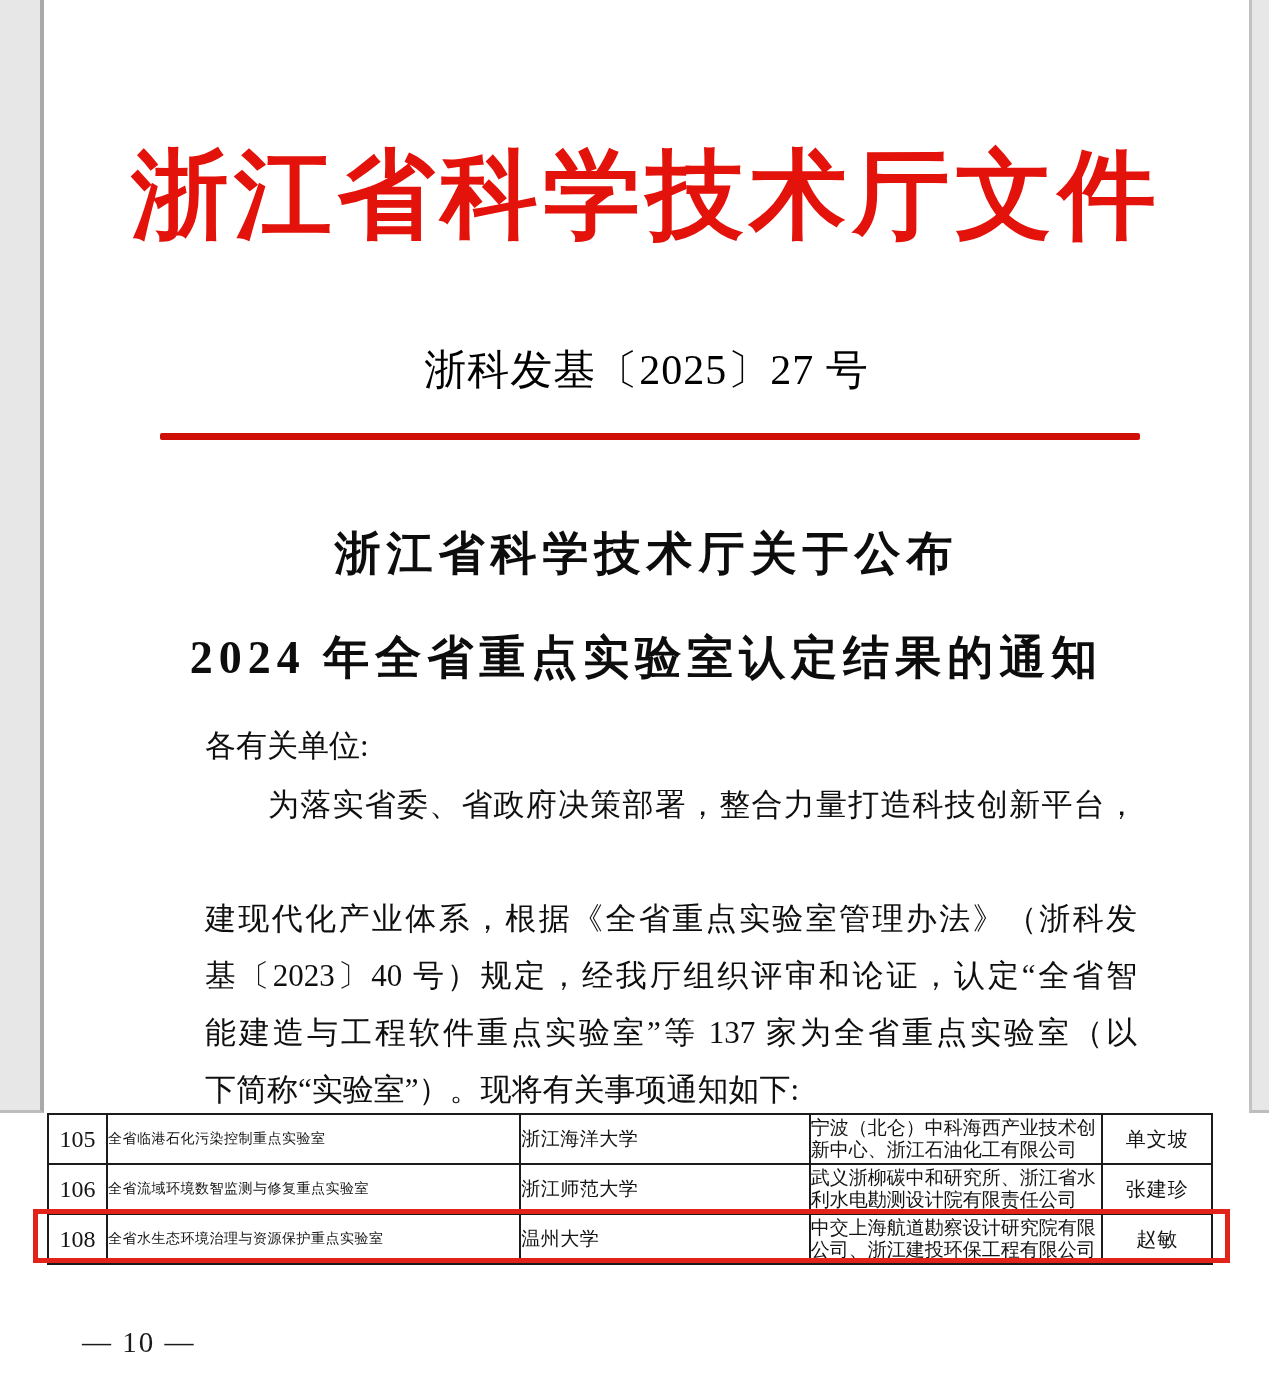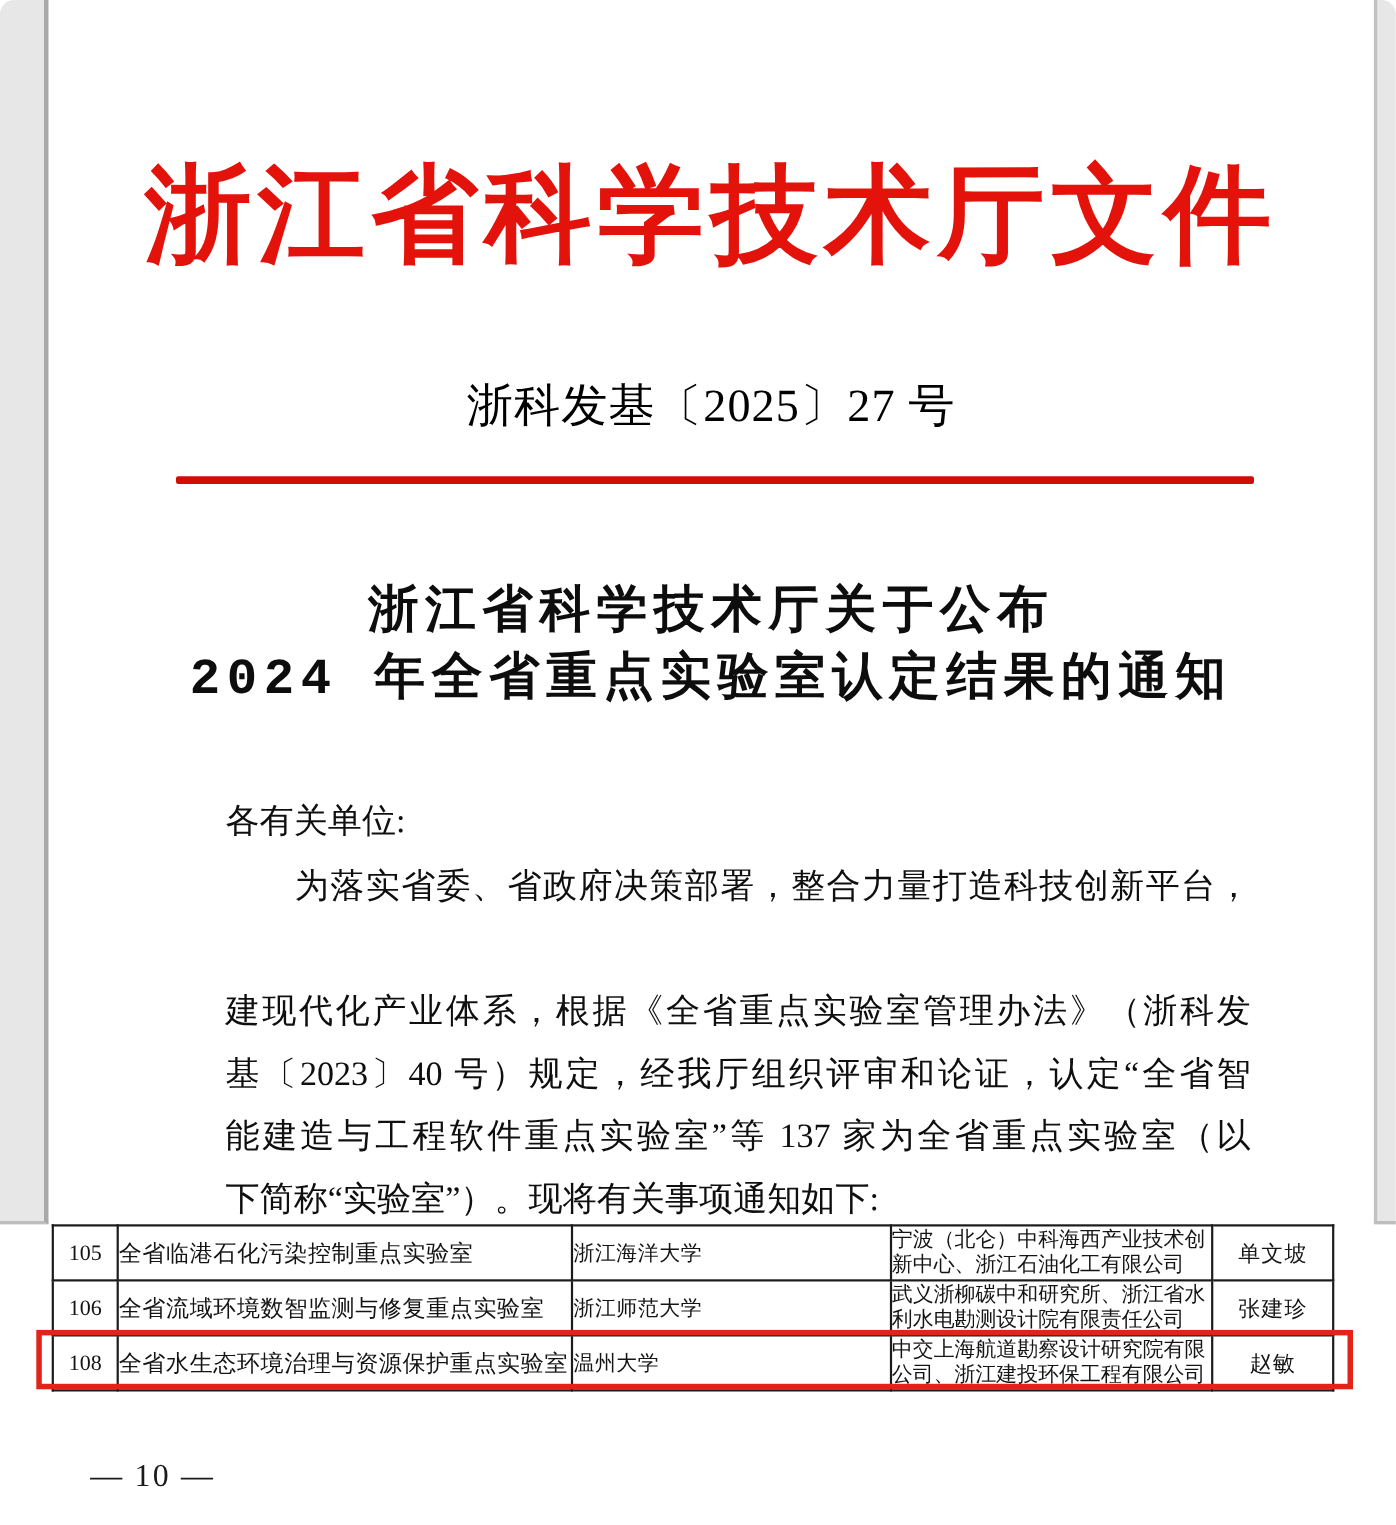--- a/index.html
+++ b/index.html
@@ -3,21 +3,20 @@
 <meta charset="utf-8">
 <style>
   html,body{margin:0;padding:0;background:#ffffff;}
   #screen{
     position:relative;
     width:1269px;height:1386px;
     background:#ffffff;
     overflow:hidden;
     font-family:"Liberation Serif","DejaVu Serif",serif;
     color:#111;
-    border-radius:13px;
   }
   
   .edge-strip{position:absolute;top:0;height:1110px;background:#e7e7e7;}
   .edge-left{left:0;width:40px;border-right:4px solid #a9a9a9;border-bottom:3px solid #bdbdbd;}
   .edge-right{right:0;width:17px;border-left:3px solid #c2c2c2;border-bottom:3px solid #bdbdbd;}
 
   .center-band{position:absolute;left:44px;width:1205px;text-align:center;}
 
   .header-title{
     top:140px;
@@ -30,21 +29,21 @@
   }
   .red-line{
     position:absolute;left:160px;top:433px;width:980px;height:7px;
     background:#cf0f05;border-radius:2px;
   }
   .notice-title{
     font-weight:bold;color:#0d0d0d;
     font-size:46px;line-height:52px;letter-spacing:6px;white-space:nowrap;
   }
   .nt1{top:528px;}
-  .nt2{top:592px;font-family:Liberation Mono, monospace;}
+  .nt2{top:632px;}
 
   .salutation{
     position:absolute;left:205px;top:725px;
     font-size:31px;color:#0f0f0f;
   }
   .bline{
     position:absolute;left:205px;width:932px;height:57px;
     font-size:31px;line-height:46px;color:#0f0f0f;
     text-align:justify;text-align-last:justify;
     white-space:nowrap;box-sizing:border-box;
@@ -60,22 +59,22 @@
   }
   table.results td{
     border:2px solid #1b1b1b;
     height:50px;
     padding:0;
     vertical-align:middle;
     color:#141414;
     box-sizing:border-box;
     overflow:hidden;
   }
-  td.c-num{width:58px;text-align:center;font-size:20px;}
-  td.c-lab{width:407px;font-size:21px;padding-left:14px;letter-spacing:0.5px;}
+  td.c-num{width:58px;text-align:center;font-size:24px;}
+  td.c-lab{width:407px;font-size:14px;padding-left:14px;letter-spacing:0.5px;}
   td.c-inst{width:285px;font-size:19px;padding-left:10px;letter-spacing:0.5px;}
   td.c-part{width:288px;font-size:19px;line-height:22px;padding:2px 4px 2px 8px;word-break:break-all;margin-top:28px;}
   td.c-dir{width:108px;text-align:center;font-size:20px;letter-spacing:1px;}
 
   .highlight-box{
     position:absolute;left:33px;top:1209px;
     width:1197px;height:54px;
     border:5px solid #e1231a;
     box-sizing:border-box;
     background:transparent;

